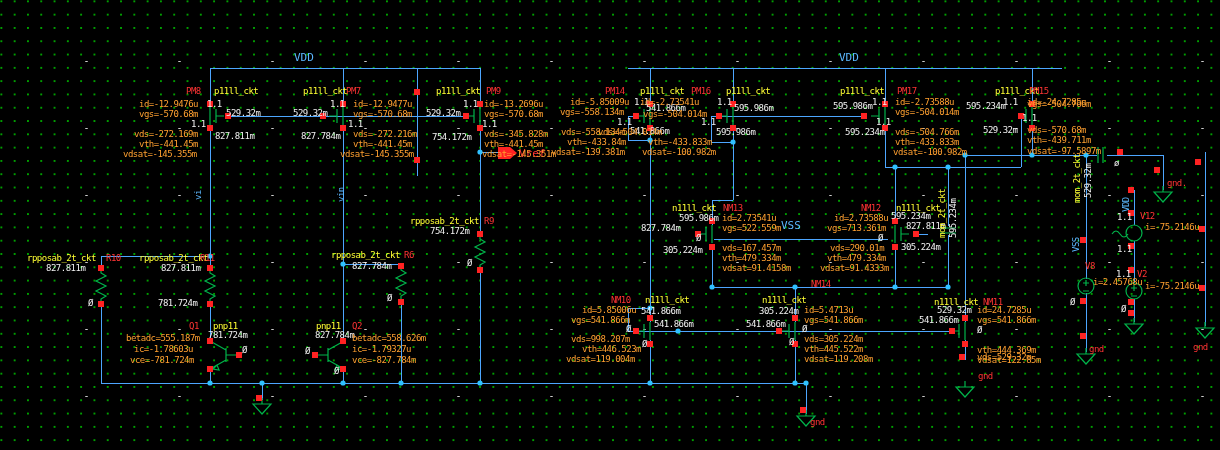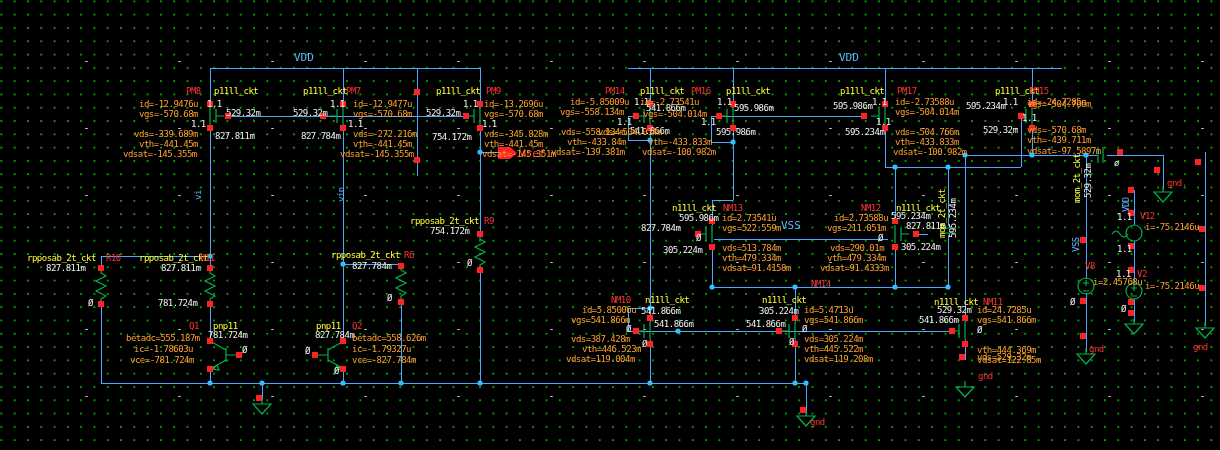--- a/index.html
+++ b/index.html
@@ -185,21 +185,21 @@
 <b class="bl rot" style="left:193px;top:200px">vi</b>
 <b class="bl rot" style="left:336px;top:202px">vin</b>
 <b class="bl big" style="left:781px;top:221px">VSS</b>
 <b class="bl rot" style="left:1121px;top:212px">VDD</b>
 <b class="bl rot" style="left:1071px;top:252px">VSS</b>
 
 <b class="r" style="left:186px;top:86px">PM8</b>
 <b class="y" style="left:214px;top:86px">p11ll_ckt</b>
 <b class="o" style="left:139px;top:99px">id=-12.9476u</b>
 <b class="o" style="left:139px;top:109px">vgs=-570.68m</b>
-<b class="o" style="left:134px;top:129px">vds=-339.689m</b>
+<b class="o" style="left:134px;top:129px">vds=-272.169m</b>
 <b class="o" style="left:139px;top:139px">vth=-441.45m</b>
 <b class="o" style="left:123px;top:149px">vdsat=-145.355m</b>
 <b class="wt" style="left:207px;top:99px">1.1</b>
 <b class="wt" style="left:191px;top:119px">1.1</b>
 <b class="wt" style="left:226px;top:108px">529.32m</b>
 <b class="wt" style="left:215px;top:131px">827.811m</b>
 
 <b class="y" style="left:303px;top:86px">p11ll_ckt</b>
 <b class="r" style="left:346px;top:86px">PM7</b>
 <b class="wt" style="left:330px;top:99px">1.1</b>
@@ -272,45 +272,45 @@
 <b class="o" style="left:1027px;top:135px">vth=-439.711m</b>
 <b class="o" style="left:1027px;top:146px">vdsat=-97.5897m</b>
 
 <b class="y" style="left:672px;top:203px">n11ll_ckt</b>
 <b class="r" style="left:723px;top:203px">NM13</b>
 <b class="wt" style="left:679px;top:213px">595.986m</b>
 <b class="o" style="left:722px;top:213px">id=2.73541u</b>
 <b class="wt" style="left:641px;top:223px">827.784m</b>
 <b class="o" style="left:722px;top:223px">vgs=522.559m</b>
 <b class="wt" style="left:696px;top:233px">Ø</b>
-<b class="o" style="left:722px;top:243px">vds=513.784m</b>
+<b class="o" style="left:722px;top:243px">vds=167.457m</b>
 <b class="wt" style="left:663px;top:245px">305.224m</b>
 <b class="o" style="left:722px;top:253px">vth=479.334m</b>
 <b class="o" style="left:722px;top:263px">vdsat=91.4158m</b>
 
 <b class="r" style="left:861px;top:203px">NM12</b>
 <b class="y" style="left:896px;top:203px">n11ll_ckt</b>
 <b class="o" style="left:834px;top:213px">id=2.73588u</b>
 <b class="wt" style="left:891px;top:211px">595.234m</b>
-<b class="o" style="left:827px;top:223px">vgs=211.051m</b>
+<b class="o" style="left:827px;top:223px">vgs=713.361m</b>
 <b class="wt" style="left:906px;top:221px">827.811m</b>
 <b class="wt" style="left:878px;top:233px">Ø</b>
 <b class="o" style="left:830px;top:243px">vds=290.01m</b>
 <b class="wt" style="left:901px;top:242px">305.224m</b>
 <b class="o" style="left:827px;top:253px">vth=479.334m</b>
 <b class="o" style="left:820px;top:263px">vdsat=91.4333m</b>
 
 <b class="r" style="left:611px;top:295px">NM10</b>
 <b class="y" style="left:645px;top:295px">n11ll_ckt</b>
 <b class="wt" style="left:641px;top:306px">541.866m</b>
 <b class="o" style="left:582px;top:305px">id=5.85006u</b>
 <b class="o" style="left:571px;top:315px">vgs=541.866m</b>
 <b class="wt" style="left:654px;top:319px">541.866m</b>
 <b class="wt" style="left:626px;top:324px">Ø</b>
-<b class="o" style="left:571px;top:334px">vds=387.428m</b>
+<b class="o" style="left:571px;top:334px">vds=998.207m</b>
 <b class="wt" style="left:642px;top:339px">Ø</b>
 <b class="o" style="left:582px;top:344px">vth=446.523m</b>
 <b class="o" style="left:566px;top:354px">vdsat=119.004m</b>
 
 <b class="y" style="left:762px;top:295px">n11ll_ckt</b>
 <b class="r" style="left:811px;top:279px">NM14</b>
 <b class="wt" style="left:759px;top:306px">305.224m</b>
 <b class="o" style="left:804px;top:305px">id=5.4713u</b>
 <b class="wt" style="left:746px;top:319px">541.866m</b>
 <b class="o" style="left:804px;top:315px">vgs=541.866m</b>

